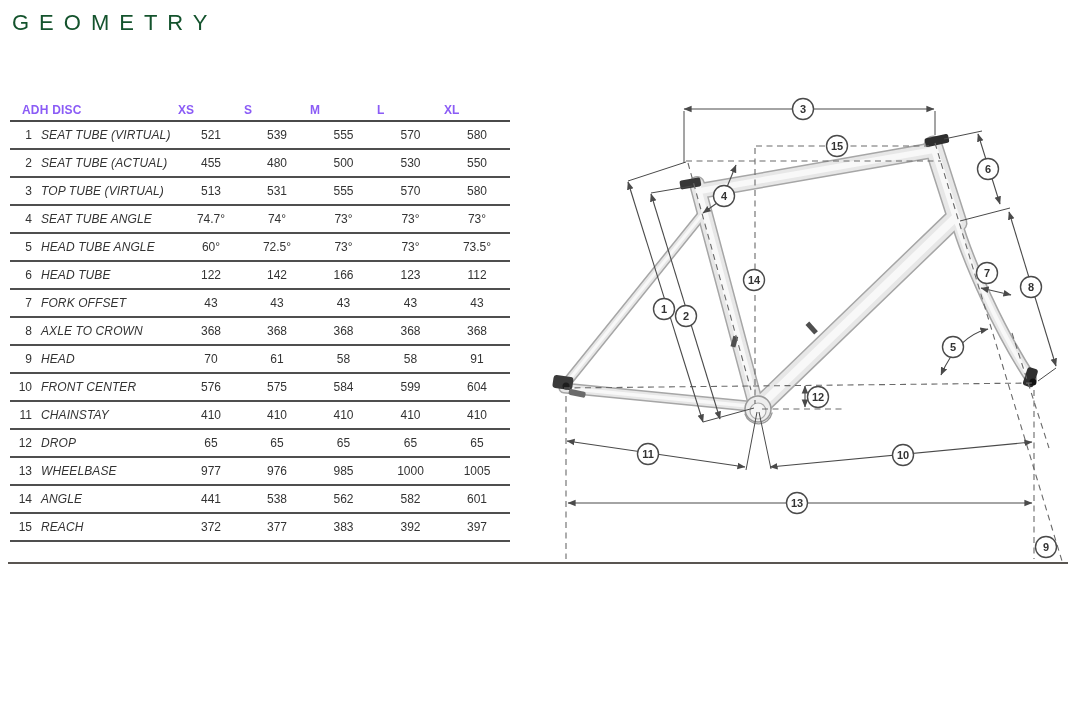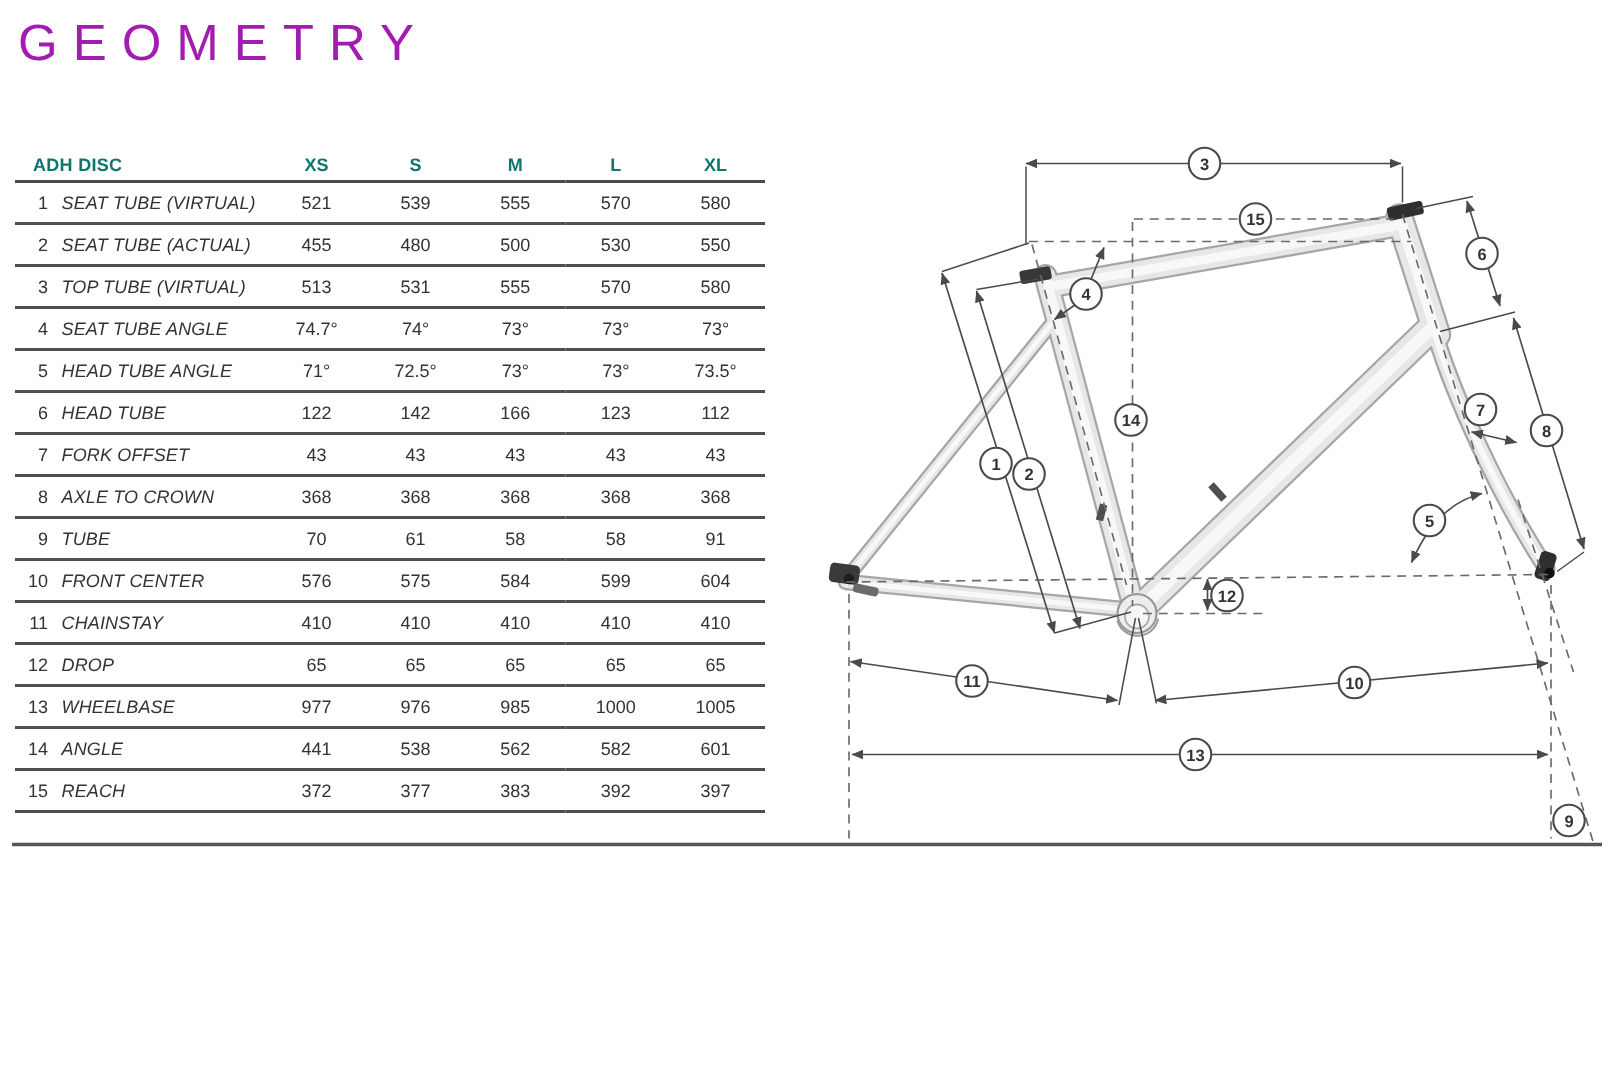--- a/index.html
+++ b/index.html
@@ -1,26 +1,26 @@
 <!DOCTYPE html>
 <html><head>
 <meta charset="utf-8">
 <style>
   html,body{margin:0;padding:0;background:#ffffff;}
   body{position:relative;width:1080px;height:721px;overflow:hidden;
        font-family:"Liberation Sans", sans-serif;-webkit-font-smoothing:antialiased;}
-  .page-title{position:absolute;left:12px;top:10px;font-size:34px;font-weight:500;
-       letter-spacing:10px;color:#a21caf;}
+  .page-title{position:absolute;left:12px;top:10px;font-size:22px;font-weight:500;
+       letter-spacing:10px;color:#14532d;}
   table.geo{position:absolute;left:10px;top:99px;width:500px;border-collapse:collapse;
        table-layout:fixed;color:#333;font-size:12px;}
   table.geo th,table.geo td{padding:0;line-height:1;}
-  table.geo thead th{height:21px;font-size:12px;font-weight:bold;color:#0f766e;
+  table.geo thead th{height:21px;font-size:12px;font-weight:bold;color:#8b5cf6;
        border-bottom:2px solid #4a4a4a;vertical-align:middle;}
   table.geo thead th.model{text-align:left;padding-left:12px;letter-spacing:.2px;}
-  table.geo thead th.size{text-align:center;}
+  table.geo thead th.size{text-align:left;}
   table.geo tbody td{height:26px;border-bottom:2px solid #4f4f4f;vertical-align:middle;}
   table.geo td.num{text-align:right;padding-right:2px;color:#333;}
   table.geo td.lbl{text-align:left;padding-left:7px;letter-spacing:.1px;white-space:nowrap;font-style:italic;}
   table.geo td.val{text-align:center;}
   svg#diagram{position:absolute;left:0;top:0;width:1080px;height:721px;}
   .dim{stroke:#4a4a4a;stroke-width:1.1;fill:none;}
   .ext{stroke:#4a4a4a;stroke-width:1;fill:none;}
   .dash{stroke:#6a6a6a;stroke-width:1.1;fill:none;stroke-dasharray:6 4.5;}
   .callout circle{fill:#fff;stroke:#4a4a4a;stroke-width:1.4;}
   .callout text{font-family:"Liberation Sans",sans-serif;font-size:11px;font-weight:bold;
@@ -84,21 +84,21 @@
         <td class="lbl">SEAT TUBE ANGLE</td>
         <td class="val">74.7°</td>
         <td class="val">74°</td>
         <td class="val">73°</td>
         <td class="val">73°</td>
         <td class="val">73°</td>
       </tr>
       <tr>
         <td class="num">5</td>
         <td class="lbl">HEAD TUBE ANGLE</td>
-        <td class="val">71°</td>
+        <td class="val">60°</td>
         <td class="val">72.5°</td>
         <td class="val">73°</td>
         <td class="val">73°</td>
         <td class="val">73.5°</td>
       </tr>
       <tr>
         <td class="num">6</td>
         <td class="lbl">HEAD TUBE</td>
         <td class="val">122</td>
         <td class="val">142</td>
@@ -119,21 +119,21 @@
         <td class="num">8</td>
         <td class="lbl">AXLE TO CROWN</td>
         <td class="val">368</td>
         <td class="val">368</td>
         <td class="val">368</td>
         <td class="val">368</td>
         <td class="val">368</td>
       </tr>
       <tr>
         <td class="num">9</td>
-        <td class="lbl">TUBE</td>
+        <td class="lbl">HEAD</td>
         <td class="val">70</td>
         <td class="val">61</td>
         <td class="val">58</td>
         <td class="val">58</td>
         <td class="val">91</td>
       </tr>
       <tr>
         <td class="num">10</td>
         <td class="lbl">FRONT CENTER</td>
         <td class="val">576</td>

